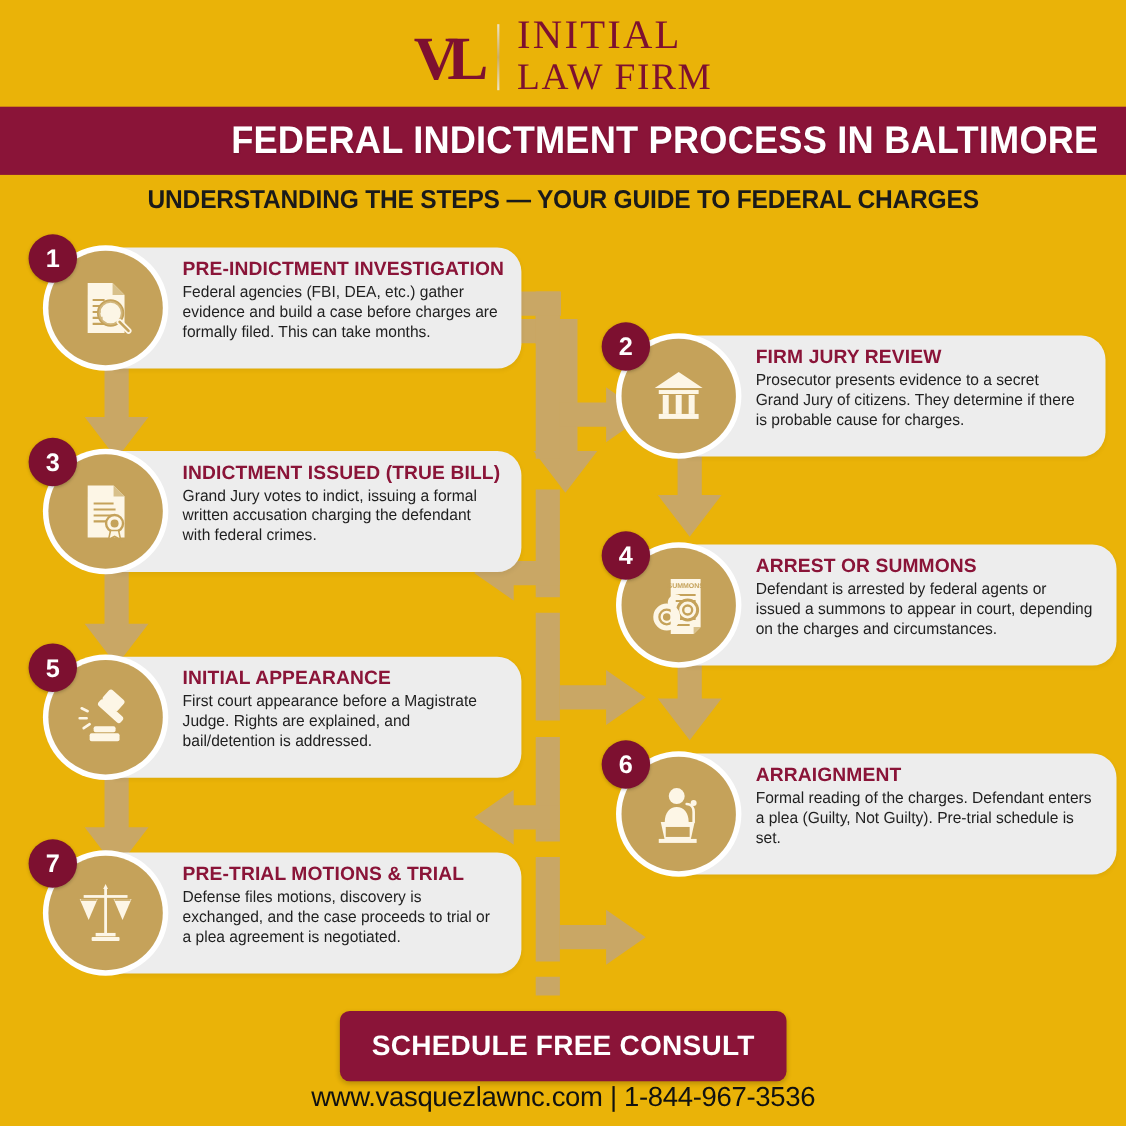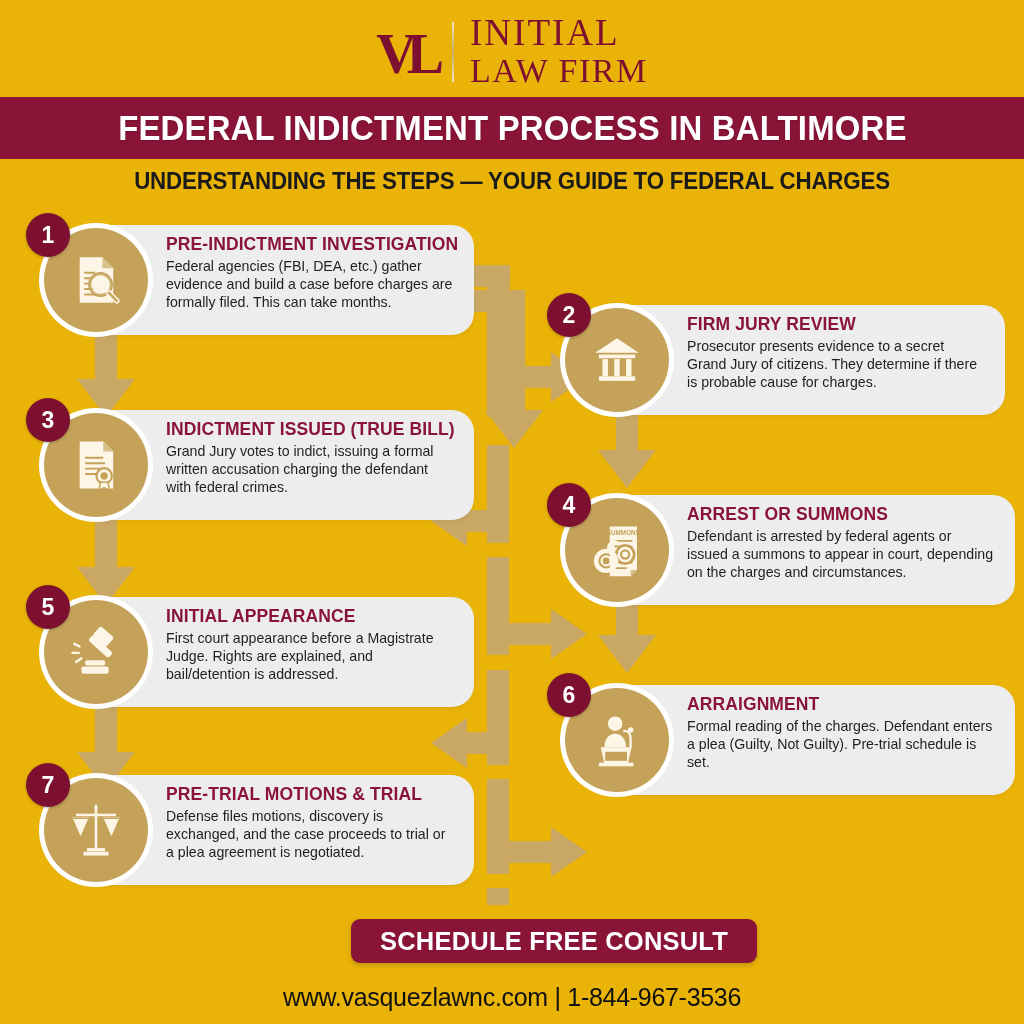--- a/index.html
+++ b/index.html
@@ -66,21 +66,21 @@
   }
 
   
   .banner {
     position: absolute;
     top: 97px; left: 0;
     width: 1024px; height: 62px;
     background: #8A1438;
     display: flex;
     align-items: center;
-    justify-content: center;
+    justify-content: flex-end;
   }
   .banner-title {
     color: #ffffff;
     font-size: 35px;
     font-weight: 700;
     letter-spacing: 0.2px;
     transform: scaleX(0.94);
     white-space: nowrap;
     text-shadow: 0 1px 2px rgba(0,0,0,.18);
   }
@@ -175,35 +175,34 @@
     transform: scaleX(0.97);
     transform-origin: left center;
   }
 
   
   .cta {
     position: absolute;
     left: 50%;
     transform: translateX(-50%);
     top: 919px;
-    width: 406px; height: 44px;
+    width: 406px; height: 64px;
     background: #8A1438;
     border-radius: 9px;
     color: #ffffff;
     font-size: 25.5px;
     font-weight: 700;
     letter-spacing: 0.2px;
     display: flex;
     align-items: center;
     justify-content: center;
     box-shadow: 0 2px 5px rgba(0,0,0,.2);
     cursor: pointer;
     border: none;
     font-family: "Liberation Sans", sans-serif;
-    margin-left: 42px;
   }
   .contact {
     position: absolute;
     top: 983px; left: 0; width: 1024px;
     text-align: center;
     color: #111111;
     font-size: 25px;
     font-weight: 400;
     letter-spacing: -0.3px;
   }

